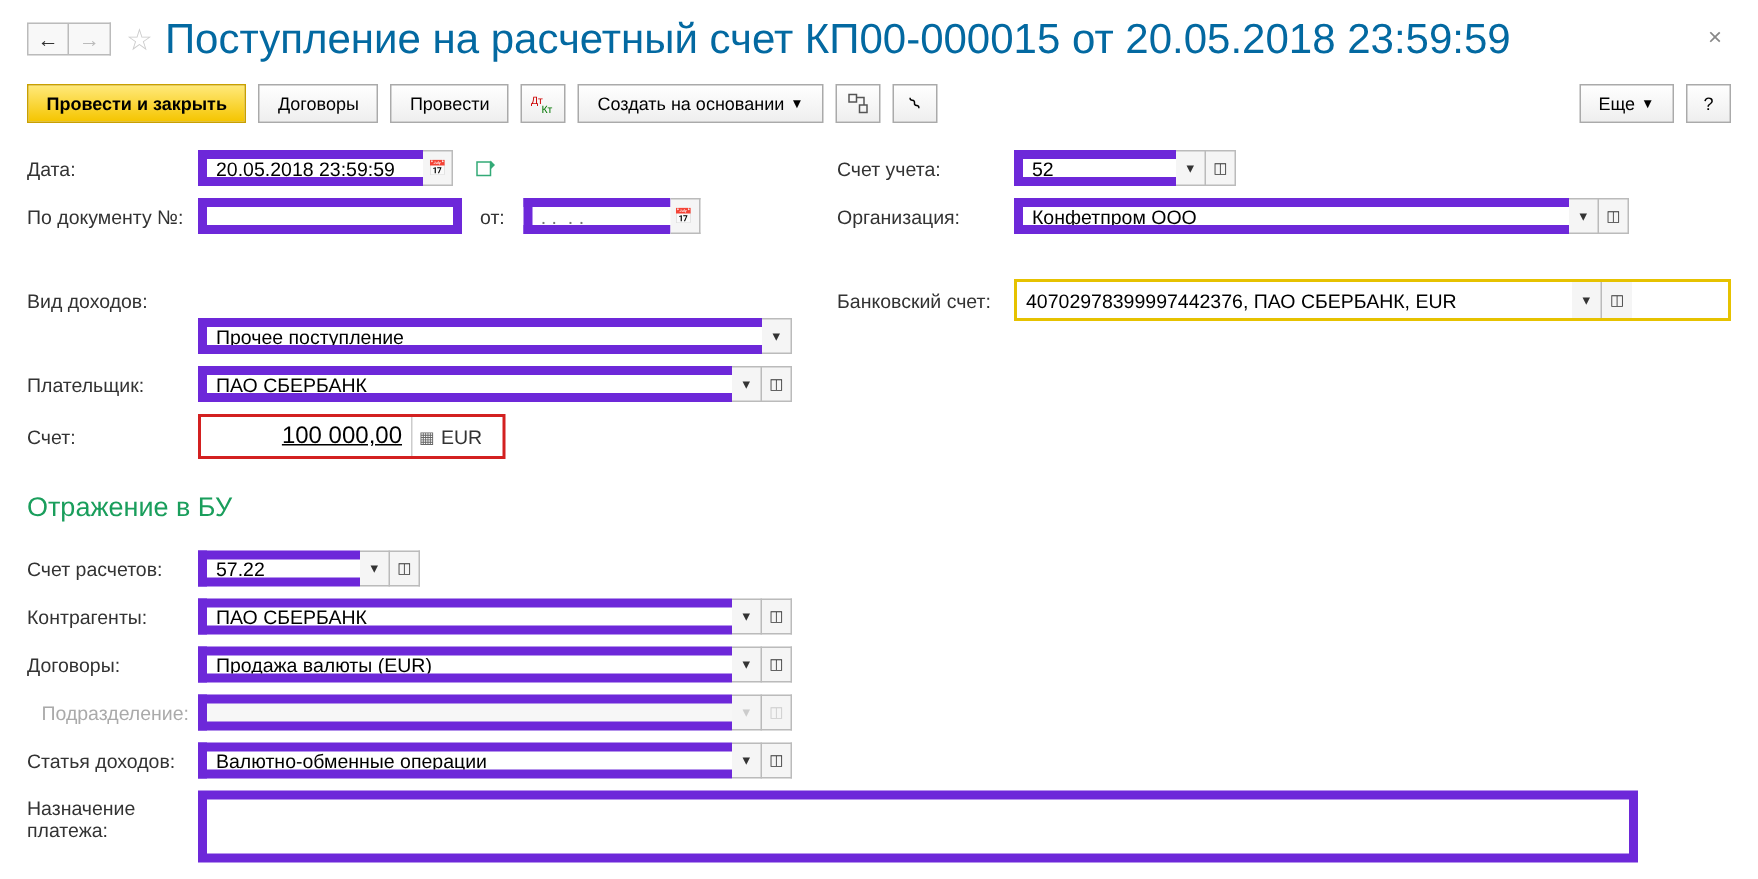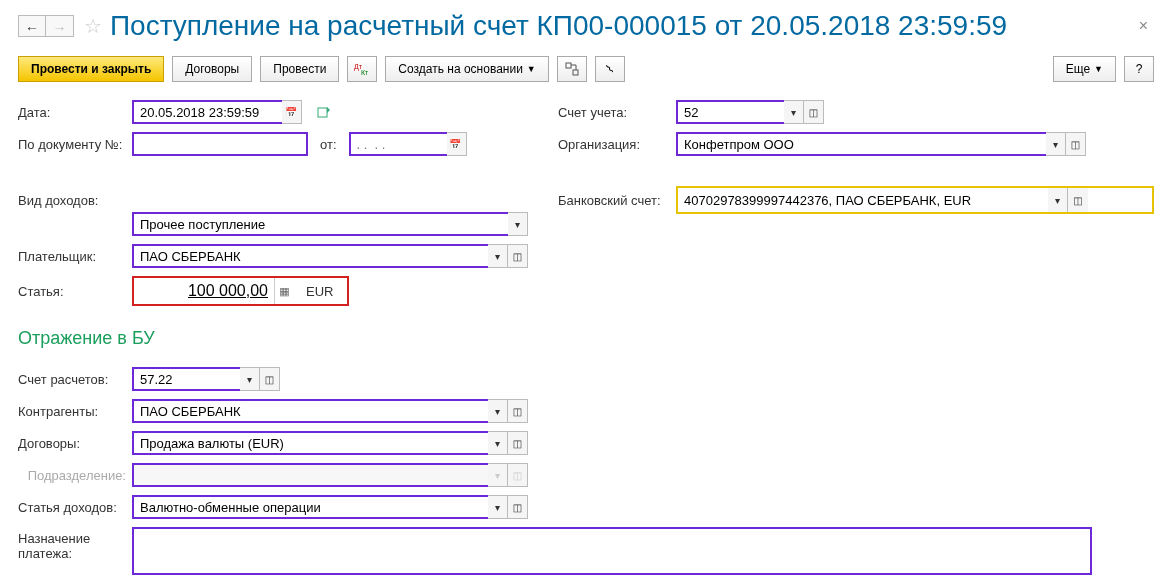--- a/index.html
+++ b/index.html
@@ -12,31 +12,31 @@
 .close-x { font-size: 16px; color: #888; cursor: pointer; padding: 0 6px; }
 .toolbar { display: flex; align-items: center; gap: 8px; margin-bottom: 18px; }
 .btn { height: 26px; padding: 0 12px; border: 1px solid #aaa; background: linear-gradient(#fff,#eee); cursor: pointer; font-size: 12px; display: inline-flex; align-items: center; gap: 4px; }
 .btn-yellow { background: linear-gradient(#ffe97a,#f5c500); border-color: #c9a000; font-weight: bold; }
 .btn-icon { width: 30px; padding: 0; justify-content: center; }
 .spacer { flex: 1; }
 .form-grid { display: grid; grid-template-columns: 520px 1fr; column-gap: 20px; row-gap: 8px; align-items: center; }
 .form-row { display: flex; align-items: center; gap: 6px; }
 .label { width: 108px; flex-shrink: 0; color: #333; }
 .label.disabled { color: #aaa; text-align: right; }
-.input { height: 24px; border: 2px solid #6d28d9; padding: 0 6px; font-size: 13px; background: #fff; }
+.input { height: 24px; border: 6px solid #6d28d9; padding: 0 6px; font-size: 13px; background: #fff; }
 .input-wrap { display: flex; align-items: stretch; }
 .input-wrap .input { border-right: none; }
 .mini-btn { width: 20px; height: 24px; border: 1px solid #bbb; background: #f5f5f5; display: inline-flex; align-items: center; justify-content: center; font-size: 10px; cursor: pointer; border-left: none; }
 .mini-btn + .mini-btn { border-left: none; }
 .section-title { color: #1a9e5c; font-size: 18px; margin: 14px 0 10px; grid-column: 1 / -1; }
 .highlight-yellow { border: 2px solid #e6c200 !important; }
 .sum-wrap { position: relative; display: flex; align-items: center; border: 2px solid #d32020; height: 30px; }
 .sum-wrap input { border: none; height: 100%; width: 140px; text-align: right; padding-right: 6px; font-size: 16px; text-decoration: underline; }
 .sum-wrap .calc { width: 20px; text-align: center; font-size: 11px; color: #666; border-left: 1px solid #ccc; height: 100%; display:flex; align-items:center; justify-content:center;}
-.sum-cur { margin-left: 12px; padding-right: 14px; }
+.sum-cur { padding-right: 14px; }
 .full-row { grid-column: 1 / -1; }
 .textarea { height: 48px; resize: none; }
 .ot-label { margin: 0 6px; }
 svg { display: block; }
 </style>
 </head>
 <body>
 
 <div class="header-row">
   <div class="nav-btn">←</div>
@@ -140,21 +140,21 @@
     <div class="label">Плательщик:</div>
     <div class="input-wrap" style="flex:1;">
       <input class="input" style="width: 356px;" value="ПАО СБЕРБАНК">
       <div class="mini-btn">▾</div>
       <div class="mini-btn">◫</div>
     </div>
   </div>
   <div></div>
 
   <div class="form-row">
-    <div class="label">Статья:</div>
+    <div class="label">Счет:</div>
     <div class="sum-wrap">
       <input value="100 000,00" style="">
       <div class="calc">▦</div>
       <div class="sum-cur">EUR</div>
     </div>
   </div>
   <div></div>
 
   <div class="section-title full-row">Отражение в БУ</div>
 

